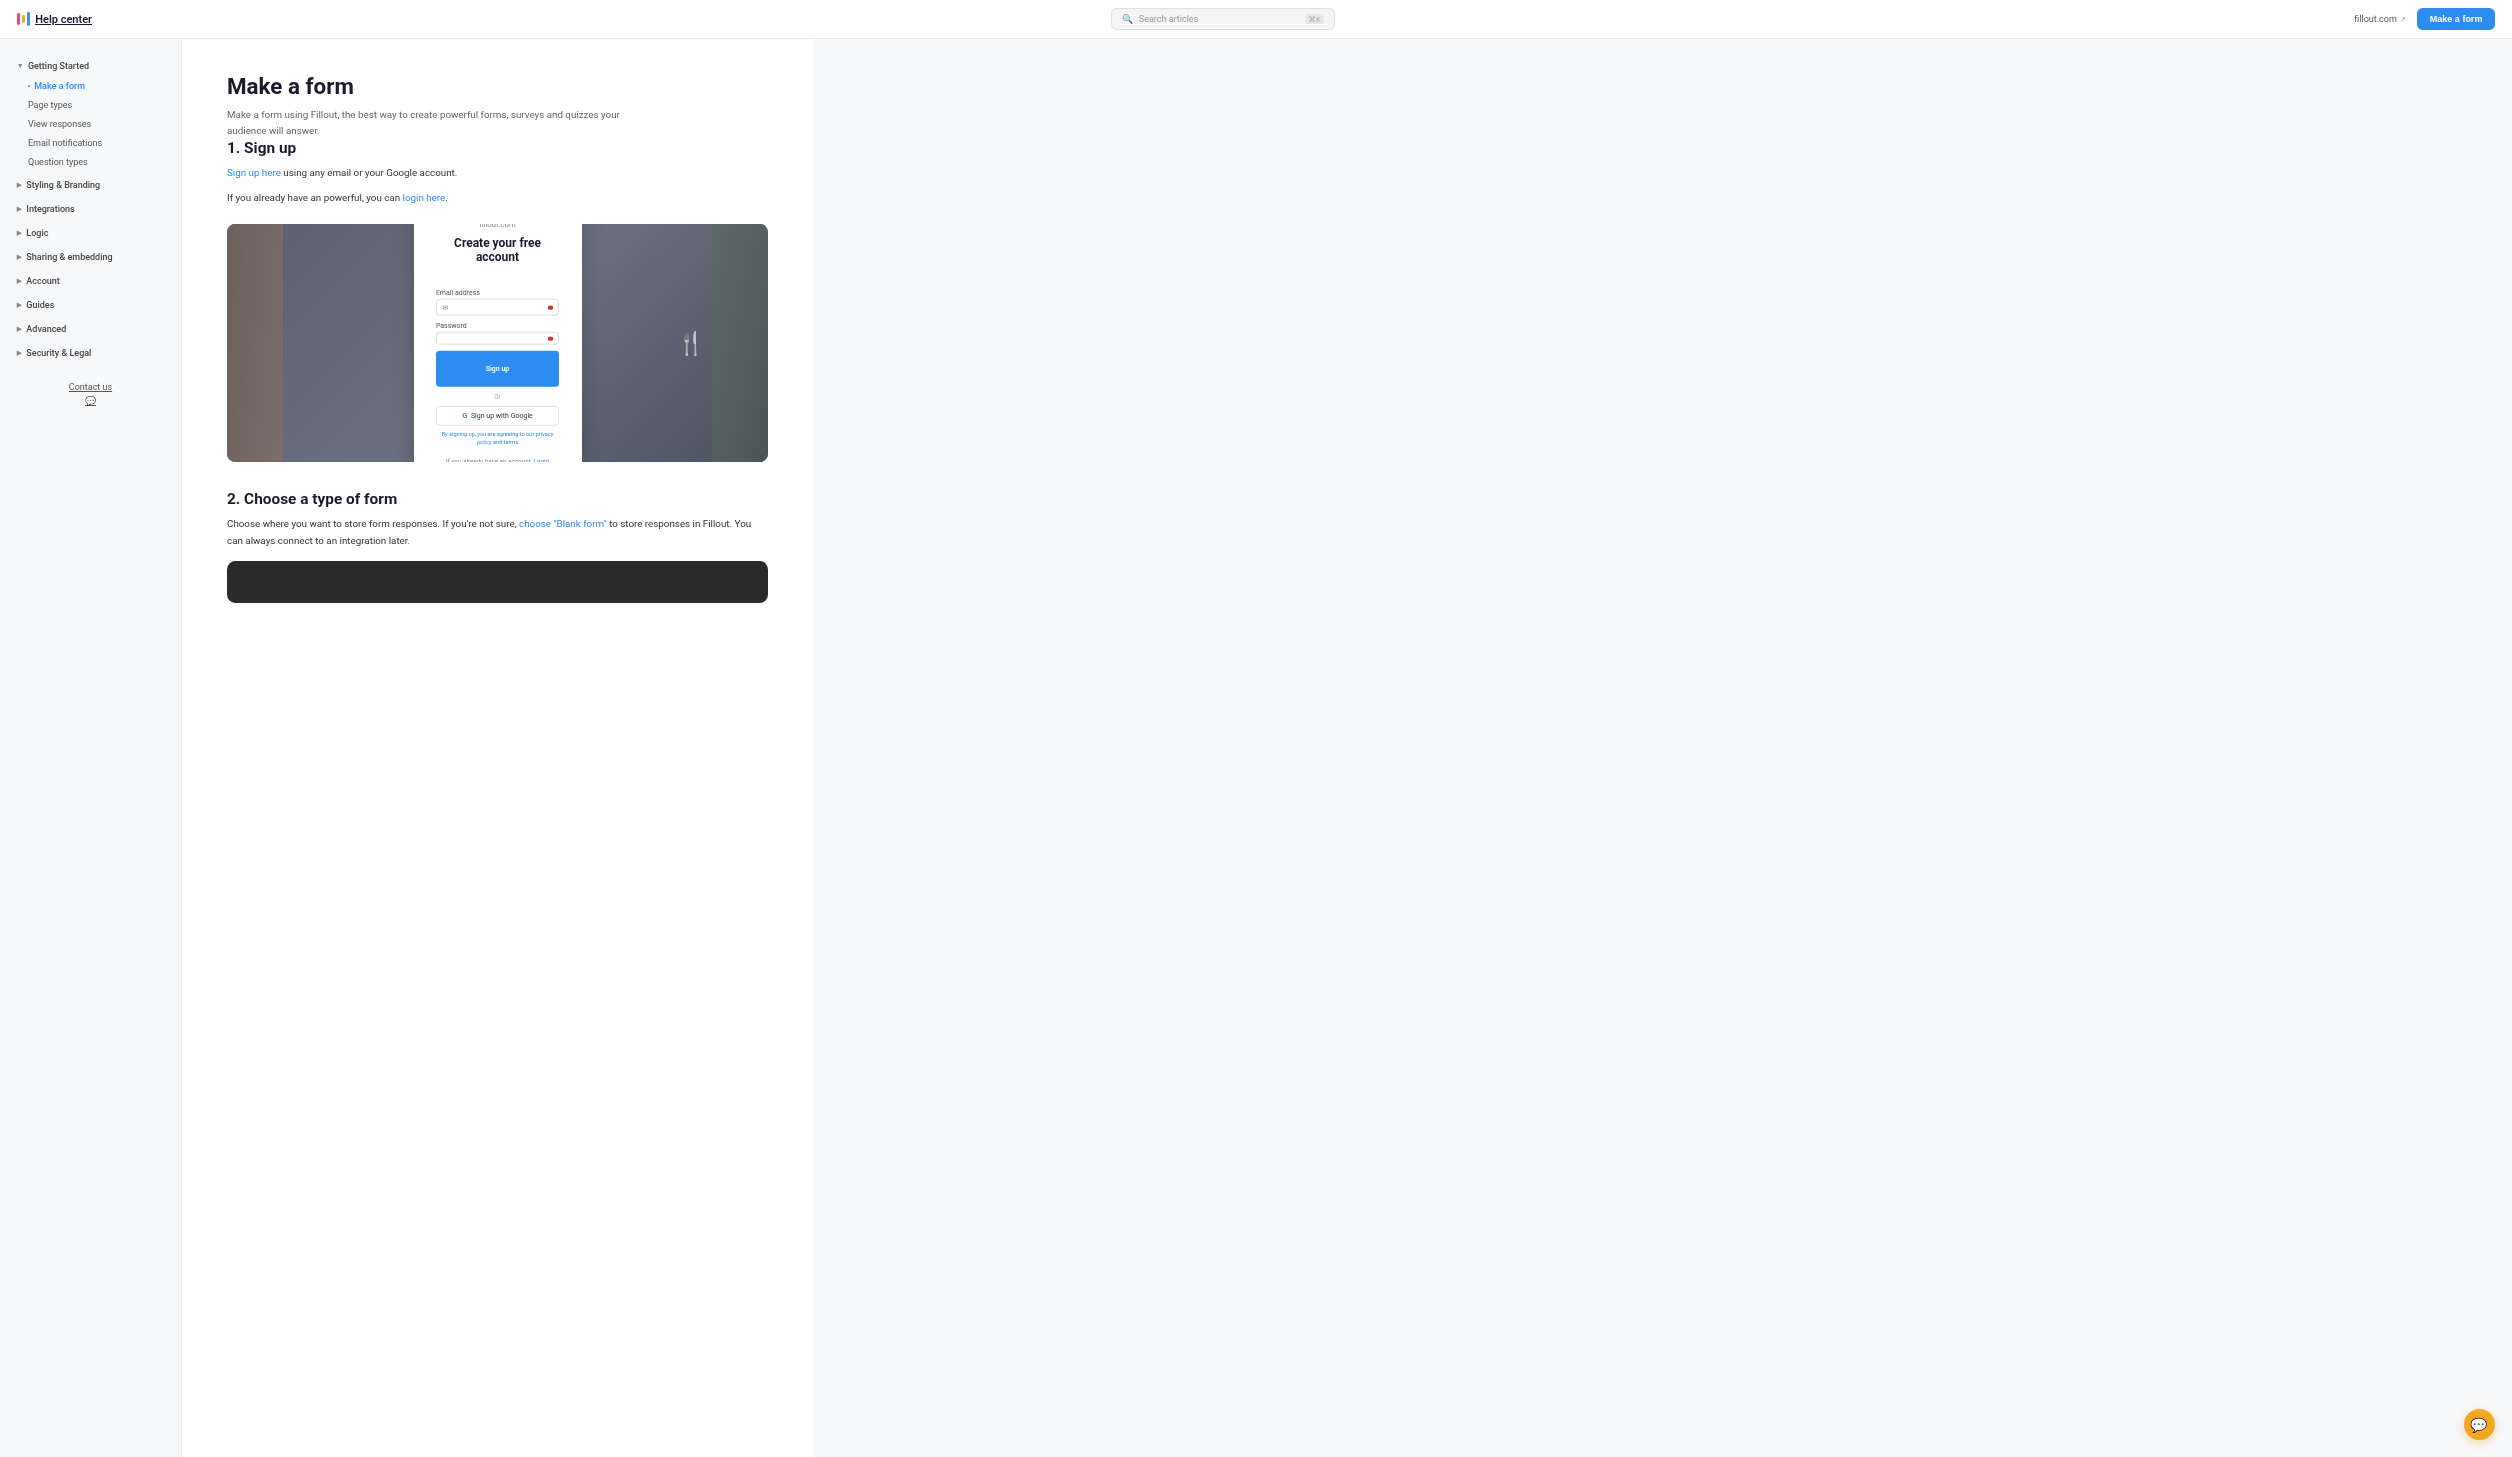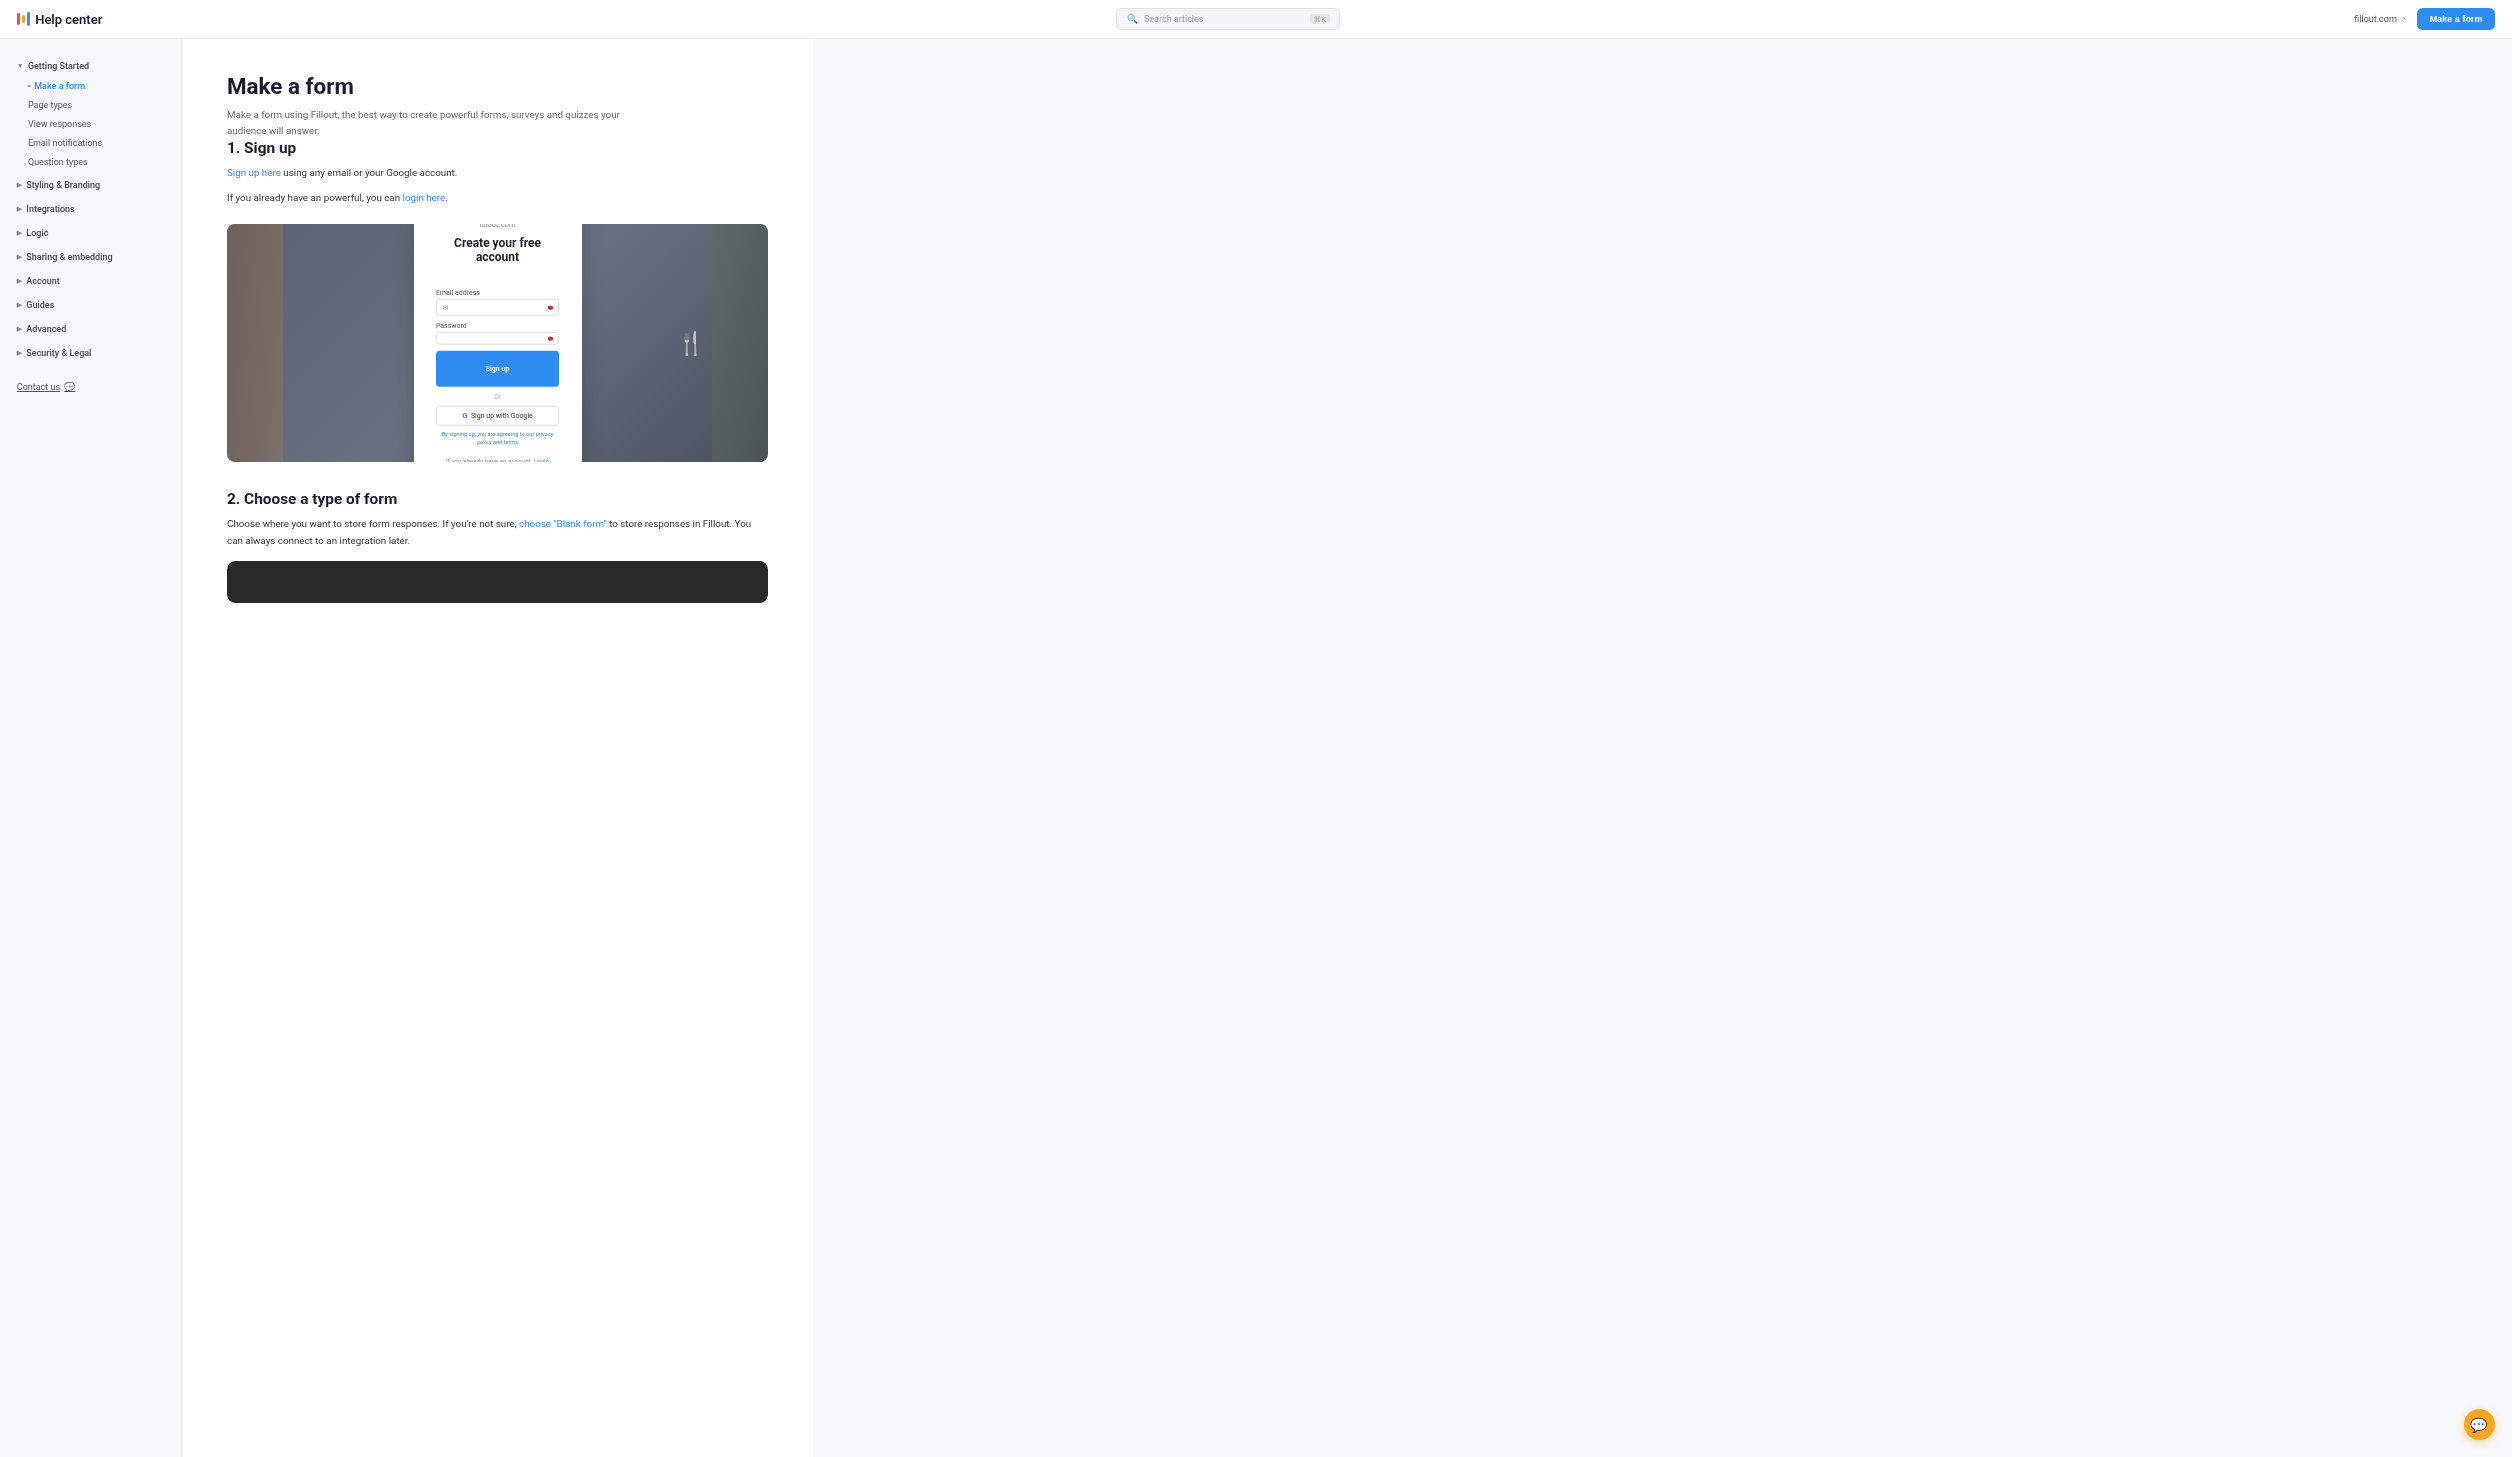--- a/index.html
+++ b/index.html
@@ -11,21 +11,21 @@
       background: #fff; border-bottom: 0.7px solid #e8e8e8;
       display: flex; align-items: center; justify-content: space-between;
       padding: 0 17px; z-index: 100;
     }
     .header-left { display: flex; align-items: center; gap: 5.6px; }
     .logo-icon { display: flex; gap: 2.1px; align-items: center; }
     .logo-bar { width: 2.8px; height: 11.2px; border-radius: 1.4px; }
     .logo-bar:nth-child(1) { background: #e74c6f; }
     .logo-bar:nth-child(2) { background: #f5a623; height: 8.4px; }
     .logo-bar:nth-child(3) { background: #4a90d9; height: 14px; }
-    .header-title { font-size: 13px; font-weight: 600; color: #1a1a2e; }
+    .header-title { font-size: 11px; font-weight: 600; color: #1a1a2e; text-decoration: underline; }
     .search-bar {
       display: flex; align-items: center; gap: 5.6px;
       background: #f5f5f7; border: 0.7px solid #e0e0e0; border-radius: 5.6px;
       padding: 4.9px 9.8px; width: 224px;
     }
     .search-icon-svg { color: #999; font-size: 9px; }
     .search-input-text { color: #999; font-size: 9px; flex: 1; }
     .search-kbd { font-size: 7.7px; color: #aaa; background: #e8e8e8; border-radius: 2.8px; padding: 0.7px 3.5px; }
     .header-right { display: flex; align-items: center; gap: 11.2px; }
     .fillout-link { color: #555; font-size: 9px; text-decoration: none; display: flex; align-items: center; gap: 2.8px; }
@@ -54,22 +54,22 @@
     .sidebar-chevron { font-size: 7px; color: #888; }
     .sidebar-section-items { padding-left: 11.2px; }
     .sidebar-item {
       display: block; padding: 4.2px 5.6px; border-radius: 4.2px;
       color: #555; font-size: 9px; text-decoration: none; cursor: pointer;
       margin: 0.7px 0;
     }
     .sidebar-item.active { color: #2d8cf0; font-weight: 500; }
     .sidebar-item.active::before { content: ''; display: inline-block; width: 2.1px; height: 2.1px; background: #2d8cf0; border-radius: 50%; margin-right: 4.2px; vertical-align: middle; }
     .contact-us {
-      margin-top: 14px; padding: 4.9px 5.6px; display: flex; align-items: flex-start; gap: 4.2px;
-      color: #555; font-size: 9px; cursor: pointer; text-decoration: underline;
+      margin-top: 14px; padding: 4.9px 5.6px; display: flex; align-items: center; gap: 4.2px;
+      color: #555; font-size: 9px; cursor: pointer; text-decoration: underline; flex-direction: column;
     }
 
     
     .main-content { flex: 1; padding: 34px 45px; max-width: 631px; background: #fff; }
 
     .page-title { font-size: 22.4px; font-weight: 700; color: #1a1a2e; margin-bottom: 8.4px; }
     .page-subtitle { font-size: 9.8px; color: #666; line-height: 1.6; max-width: 393px; }
 
     .section-heading { font-size: 15.4px; font-weight: 700; color: #1a1a2e; margin-bottom: 8.4px; }
     .section-text { font-size: 9.8px; color: #333; line-height: 1.7; margin-bottom: 8.4px; }

